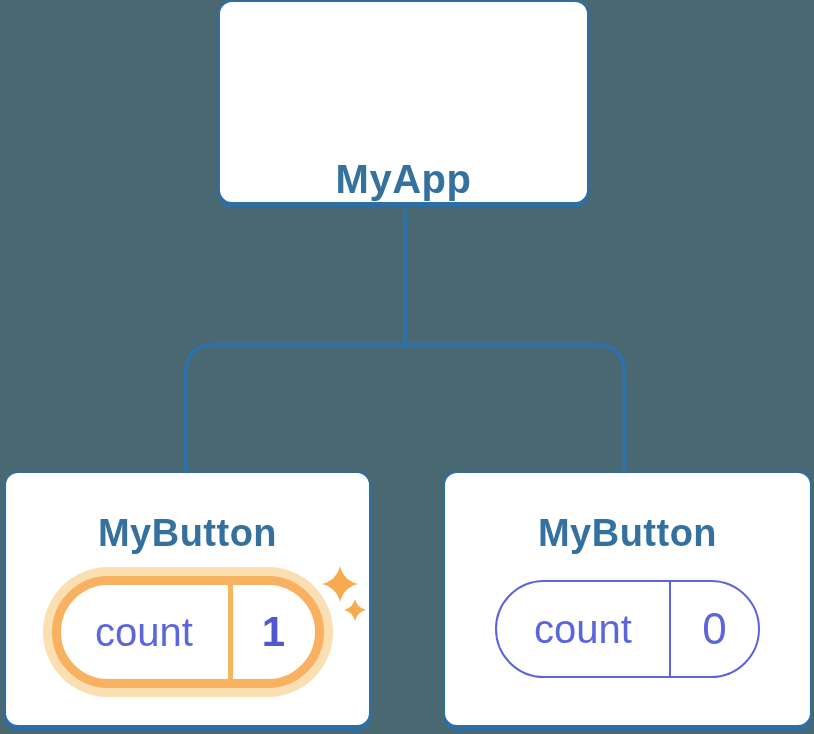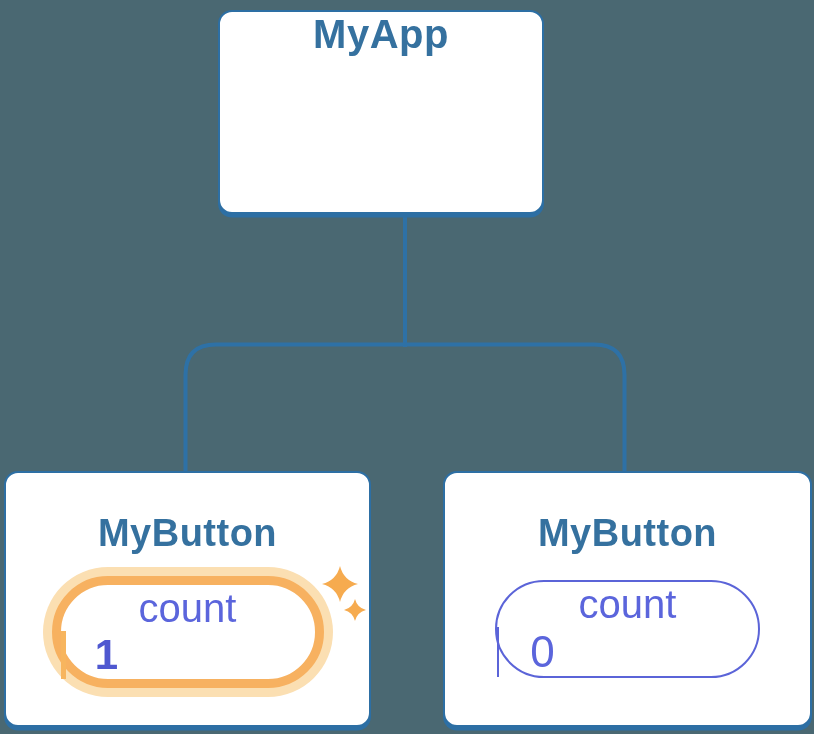--- a/index.html
+++ b/index.html
@@ -19,24 +19,24 @@
   }
   .node {
     position: absolute;
     background: #ffffff;
     border: 2.5px solid #2d6fa4;
     border-radius: 14px;
     box-shadow: 0 3.5px 0 #2d6fa4;
     box-sizing: border-box;
   }
   .node-root {
-    left: 218px; top: 10px;
-    width: 326px; height: 204px;
+    left: 218px; top: 0;
+    width: 371px; height: 204px;
     display: flex;
-    align-items: flex-start;
+    align-items: flex-end;
     justify-content: center;
   }
   .node-title {
     color: #35719f;
     font-size: 40px;
     font-weight: bold;
     letter-spacing: 0.5px;
   }
   .node-child {
     display: flex;
@@ -47,21 +47,20 @@
   .node-right { left: 443px; top: 471px; width: 369px; height: 256px; }
   .node-child .node-title {
     margin-top: 39px;
     font-size: 38px;
   }
   .pill {
     display: flex;
     align-items: stretch;
     box-sizing: content-box;
     background: #ffffff;
-    flex-direction: column;
   }
   .pill-highlight {
     position: relative;
     margin-top: 21px;
     width: 254px;
     height: 94px;
     border: 9px solid #f7b160;
     border-radius: 60px;
     box-shadow: 0 0 0 9px #fbdfb2;
   }

